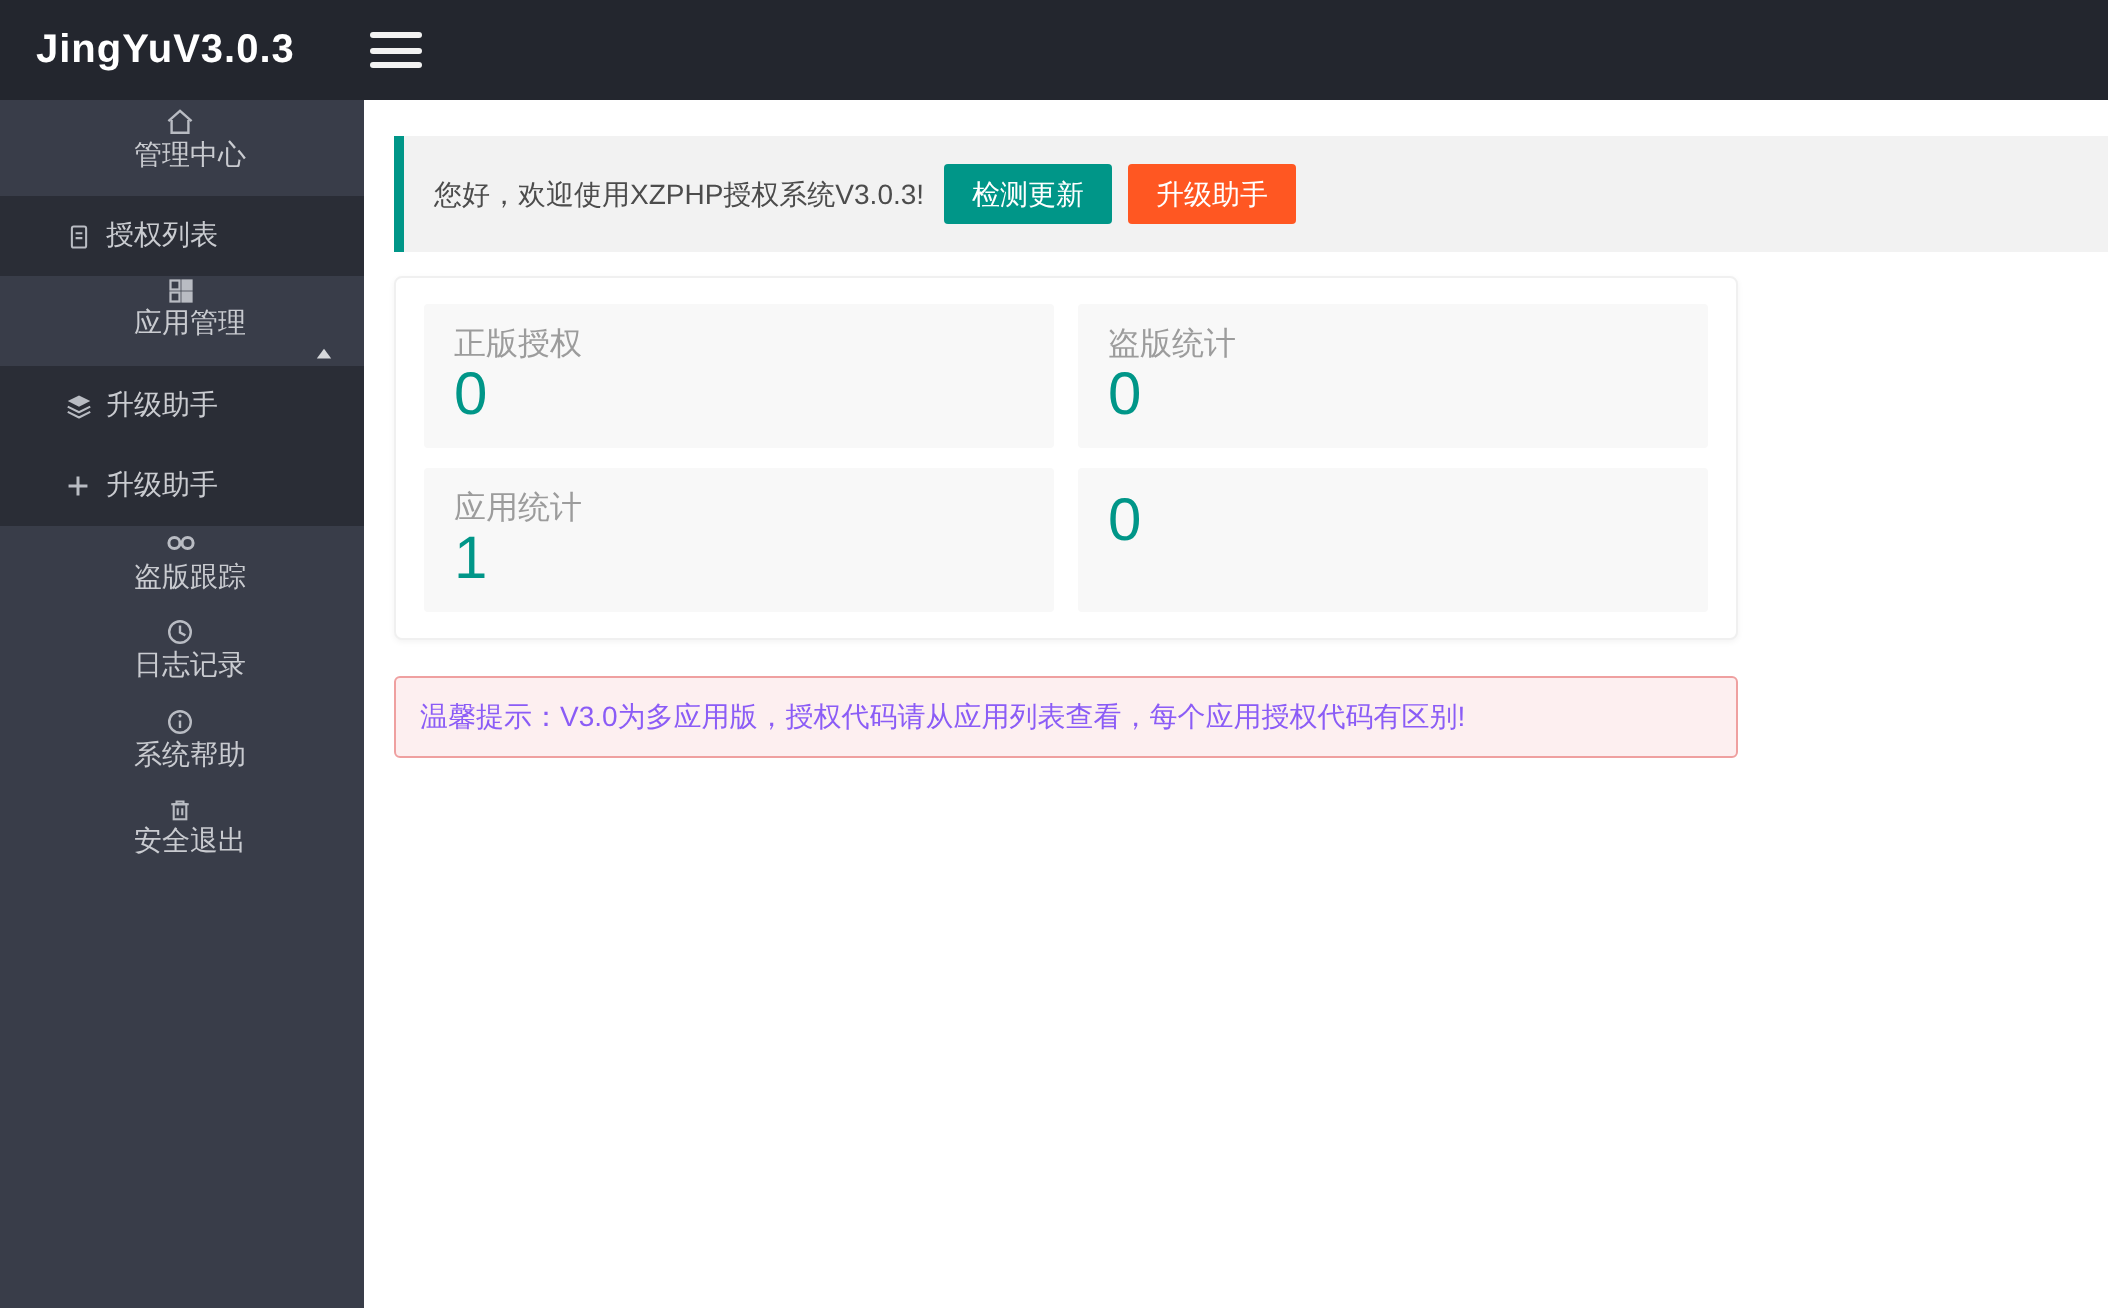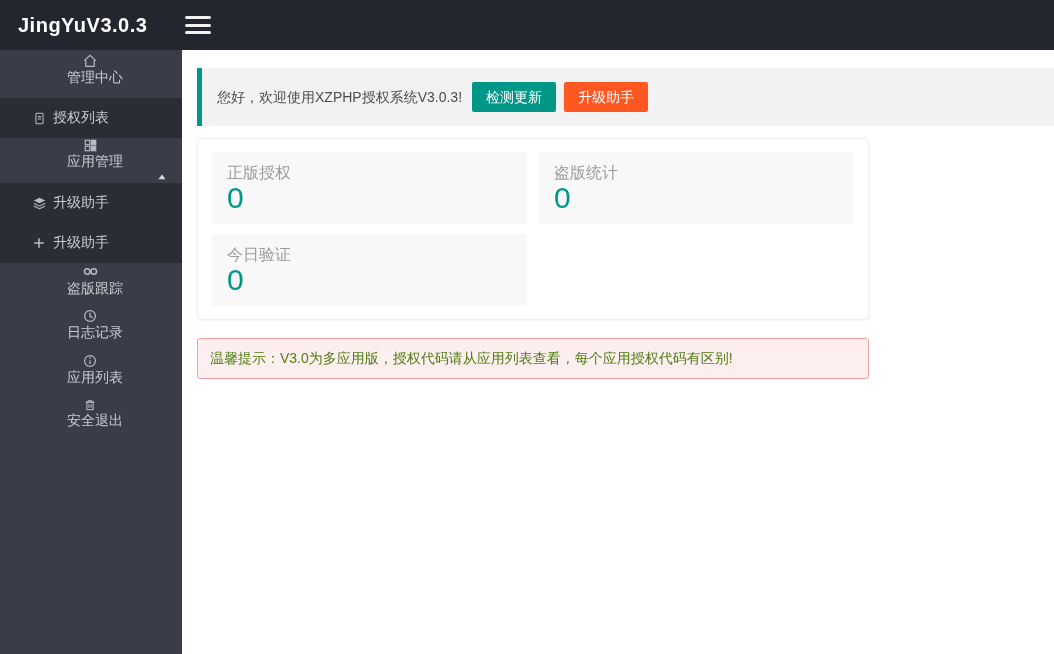--- a/index.html
+++ b/index.html
@@ -32,21 +32,21 @@
   .btn { display:inline-block; height:30px; line-height:30px; padding:0 14px; border:none; border-radius:2px; color:#fff; font-size:14px; cursor:pointer; font-family:inherit; }
   .btn.teal { background:#009688; margin-left:10px; }
   .btn.orange { background:#ff5722; margin-left:8px; }
 
   .panel { width:672px; margin-top:12px; background:#fff; border:1px solid #f0f0f0; border-radius:4px; box-shadow:0 1px 3px rgba(0,0,0,.05); padding:13px 14px; }
   .cards { display:grid; grid-template-columns:1fr 1fr; gap:10px 12px; }
   .card { background:#f8f8f8; height:72px; padding:11px 15px; border-radius:2px; }
   .card .c-label { font-size:16px; color:#9c9c9c; line-height:19px; }
   .card .c-value { font-size:30px; color:#009688; line-height:32px; }
 
-  .notice { width:672px; margin-top:18px; background:#fdeff0; border:1px solid #efa0a0; border-radius:3px; padding:10px 12px; font-size:14px; color:#4d7c0f; line-height:19px; }
+  .notice { width:672px; margin-top:18px; background:#fdeff0; border:1px solid #efa0a0; border-radius:3px; padding:10px 12px; font-size:14px; color:#8b5cf6; line-height:19px; }
 </style>
 </head>
 <body>
 
 <div class="app">
 
   <header class="topbar">
     <div class="brand">JingYuV3.0.3</div>
     <div class="hamburger">
       <span></span>
@@ -138,21 +138,21 @@
     </div>
 
     <div class="nav-item">
       <span class="ico">
         <svg width="16" height="16" viewBox="0 0 16 16" fill="none" stroke="currentColor" stroke-width="1.2">
             <circle cx="8" cy="8" r="5.4"></circle>
             <path d="M8 7.3 V11"></path>
             <circle cx="8" cy="4.9" r="0.8" fill="currentColor" stroke="none"></circle>
           </svg>
       </span>
-      <span class="lbl">应用列表</span>
+      <span class="lbl">系统帮助</span>
     </div>
 
     <div class="nav-item">
       <span class="ico">
         <svg width="14" height="14" viewBox="0 0 16 16" fill="none" stroke="currentColor" stroke-width="1.2">
             <path d="M3 4.7 H13"></path>
             <path d="M6 4.7 V3.1 H10 V4.7"></path>
             <rect x="4.4" y="4.7" width="7.2" height="8.6"></rect>
             <path d="M6.7 7 V11 M9.3 7 V11"></path>
           </svg>
@@ -174,21 +174,24 @@
       <div class="cards">
         <div class="card">
           <div class="c-label">正版授权</div>
           <div class="c-value">0</div>
         </div>
         <div class="card">
           <div class="c-label">盗版统计</div>
           <div class="c-value">0</div>
         </div>
         <div class="card">
-          <div class="c-label">今日验证</div>
+          <div class="c-label">应用统计</div>
+          <div class="c-value">1</div>
+        </div>
+        <div class="card">
           <div class="c-value">0</div>
         </div>
       </div>
     </div>
 
     <div class="notice">温馨提示：V3.0为多应用版，授权代码请从应用列表查看，每个应用授权代码有区别!</div>
 
   </main>
 
 </div>

